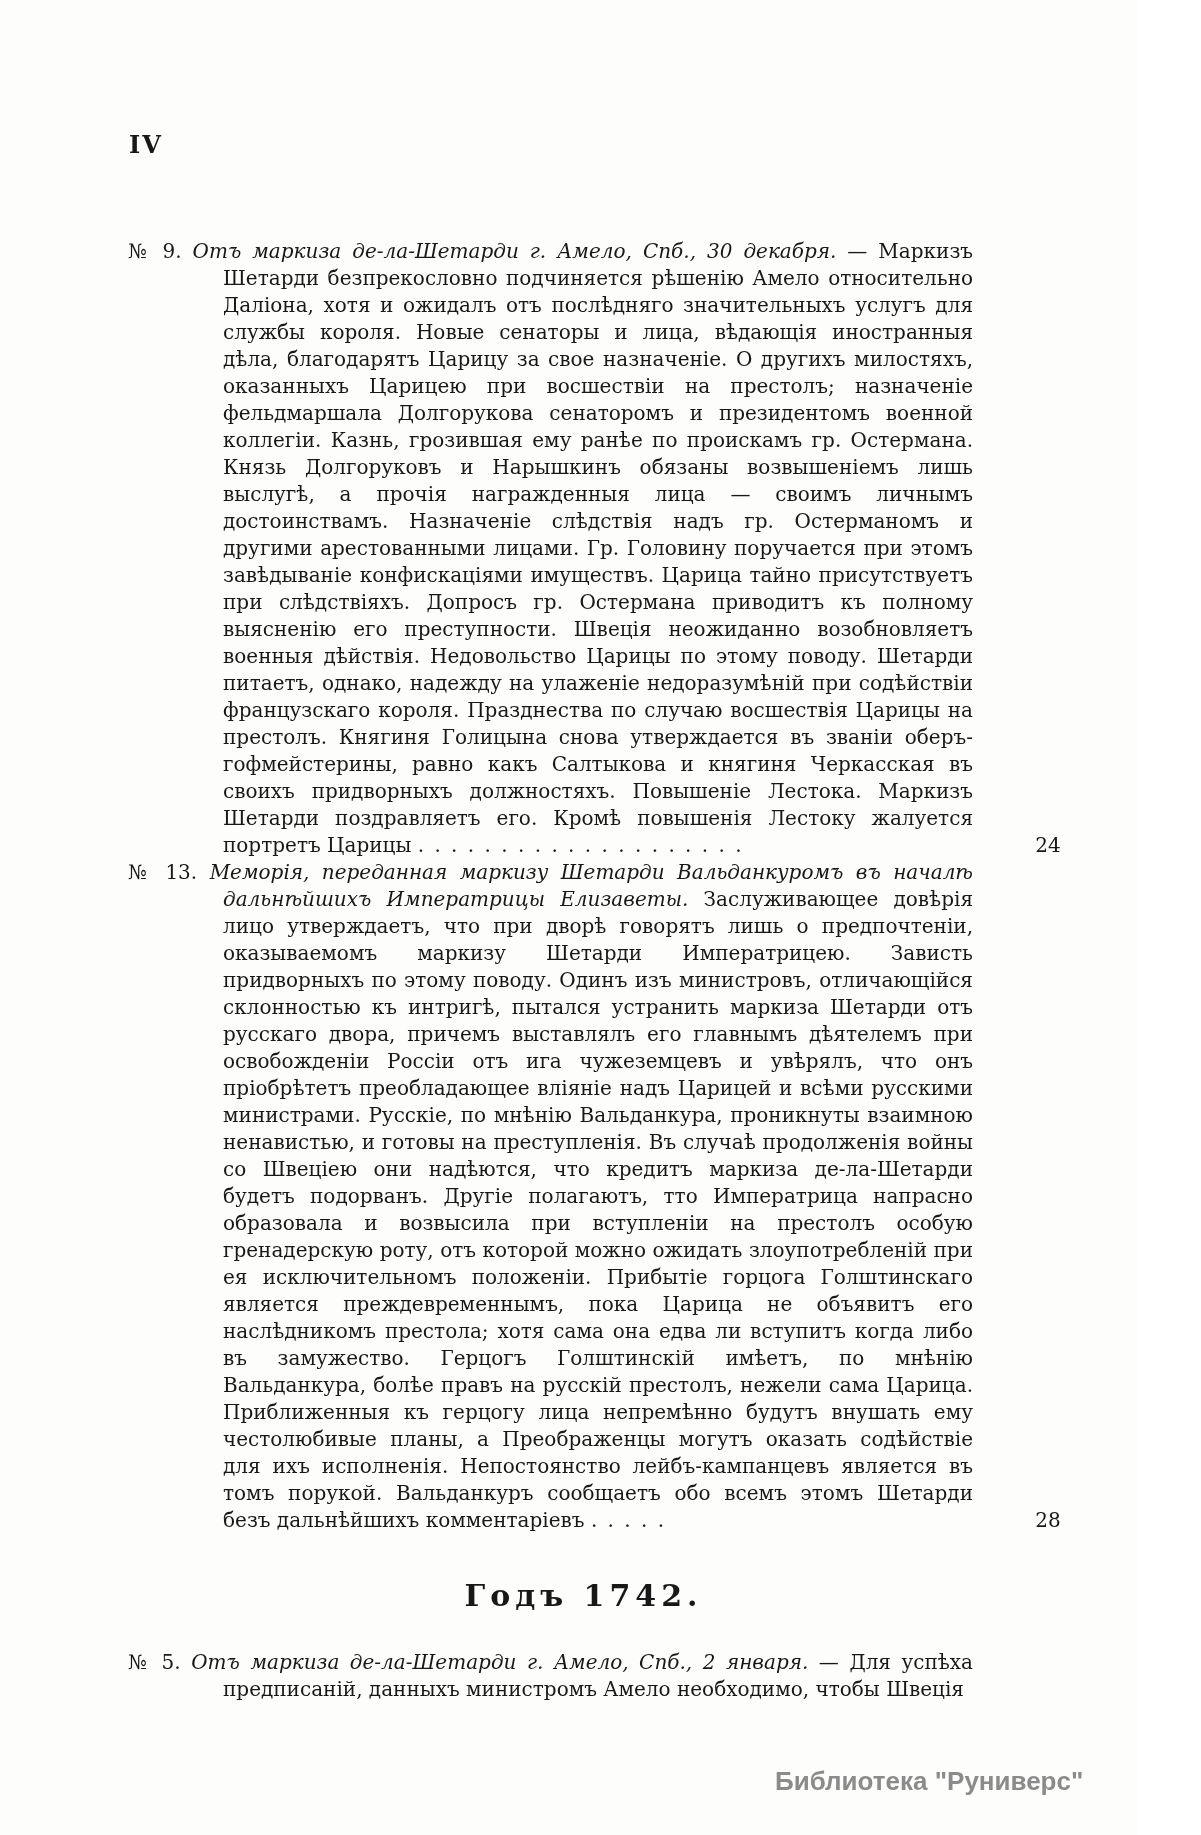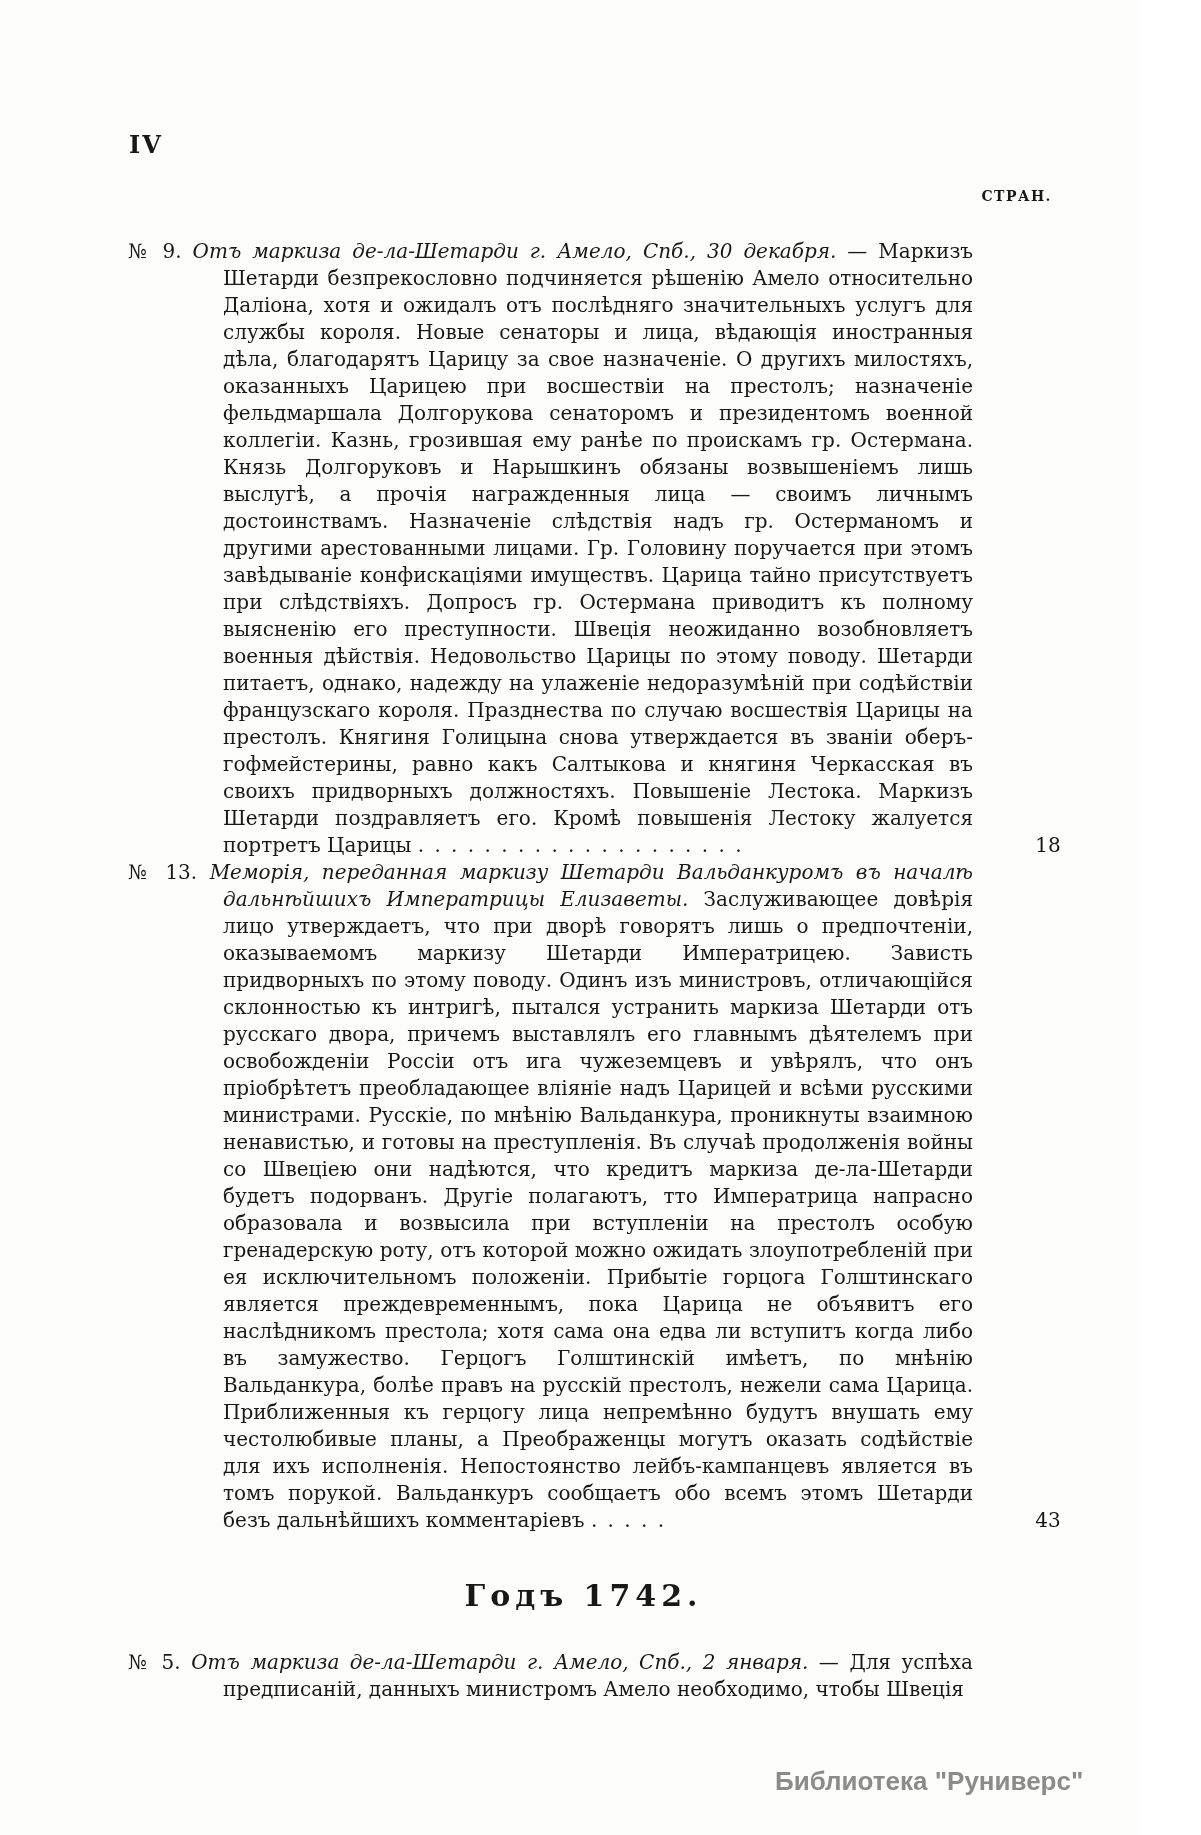--- a/index.html
+++ b/index.html
@@ -54,42 +54,41 @@
     color:#8b8b8b;
   }
 </style>
 </head>
 <body>
 
 <div class="page">
 
   <div class="folio">IV</div>
 
-  <div class="col-header">СТРАН.</div>
 
   <div class="content">
 
     <p class="entry">
       <span class="entry-number">№ 9.</span>
       <span> </span>
       <span class="entry-title">Отъ маркиза де-ла-Шетарди г. Амело, Спб., 30 декабря.</span>
       <span class="entry-separator"> — </span>
       <span class="entry-summary">Маркизъ Шетарди безпрекословно подчиняется рѣшенію Амело относительно Даліона, хотя и ожидалъ отъ послѣдняго значительныхъ услугъ для службы короля. Новые сенаторы и лица, вѣдающія иностранныя дѣла, благодарятъ Царицу за свое назначеніе. О другихъ милостяхъ, оказанныхъ Царицею при восшествіи на престолъ; назначеніе фельдмаршала Долгорукова сенаторомъ и президентомъ военной коллегіи. Казнь, грозившая ему ранѣе по проискамъ гр. Остермана. Князь Долгоруковъ и Нарышкинъ обязаны возвышеніемъ лишь выслугѣ, а прочія награжденныя лица — своимъ личнымъ достоинствамъ. Назначеніе слѣдствія надъ гр. Остерманомъ и другими арестованными лицами. Гр. Головину поручается при этомъ завѣдываніе конфискаціями имуществъ. Царица тайно присутствуетъ при слѣдствіяхъ. Допросъ гр. Остермана приводитъ къ полному выясненію его преступности. Швеція неожиданно возобновляетъ военныя дѣйствія. Недовольство Царицы по этому поводу. Шетарди питаетъ, однако, надежду на улаженіе недоразумѣній при содѣйствіи французскаго короля. Празднества по случаю восшествія Царицы на престолъ. Княгиня Голицына снова утверждается въ званіи оберъ-гофмейстерины, равно какъ Салтыкова и княгиня Черкасская въ своихъ придворныхъ должностяхъ. Повышеніе Лестока. Маркизъ Шетарди поздравляетъ его. Кромѣ повышенія Лестоку жалуется портретъ Царицы </span>
       <span class="leader-dots">. . . . . . . . . . . . . . . . . . . .</span>
-      <span class="pagenum">18</span>
+      <span class="pagenum">24</span>
     </p>
 
     <p class="entry">
       <span class="entry-number">№ 13.</span>
       <span> </span>
       <span class="entry-title">Меморія, переданная маркизу Шетарди Вальданкуромъ въ началѣ дальнѣйшихъ Императрицы Елизаветы.</span>
       <span class="entry-separator"> </span>
       <span class="entry-summary">Заслуживающее довѣрія лицо утверждаетъ, что при дворѣ говорятъ лишь о предпочтеніи, оказываемомъ маркизу Шетарди Императрицею. Зависть придворныхъ по этому поводу. Одинъ изъ министровъ, отличающійся склонностью къ интригѣ, пытался устранить маркиза Шетарди отъ русскаго двора, причемъ выставлялъ его главнымъ дѣятелемъ при освобожденіи Россіи отъ ига чужеземцевъ и увѣрялъ, что онъ пріобрѣтетъ преобладающее вліяніе надъ Царицей и всѣми русскими министрами. Русскіе, по мнѣнію Вальданкура, проникнуты взаимною ненавистью, и готовы на преступленія. Въ случаѣ продолженія войны со Швеціею они надѣются, что кредитъ маркиза де-ла-Шетарди будетъ подорванъ. Другіе полагаютъ, тто Императрица напрасно образовала и возвысила при вступленіи на престолъ особую гренадерскую роту, отъ которой можно ожидать злоупотребленій при ея исключительномъ положеніи. Прибытіе горцога Голштинскаго является преждевременнымъ, пока Царица не объявитъ его наслѣдникомъ престола; хотя сама она едва ли вступитъ когда либо въ замужество. Герцогъ Голштинскій имѣетъ, по мнѣнію Вальданкура, болѣе правъ на русскій престолъ, нежели сама Царица. Приближенныя къ герцогу лица непремѣнно будутъ внушать ему честолюбивые планы, а Преображенцы могутъ оказать содѣйствіе для ихъ исполненія. Непостоянство лейбъ-кампанцевъ является въ томъ порукой. Вальданкуръ сообщаетъ обо всемъ этомъ Шетарди безъ дальнѣйшихъ комментаріевъ </span>
       <span class="leader-dots">. . . . .</span>
-      <span class="pagenum">43</span>
+      <span class="pagenum">28</span>
     </p>
 
     <h2 class="year-heading">Годъ 1742.</h2>
 
     <p class="entry">
       <span class="entry-number">№ 5.</span>
       <span> </span>
       <span class="entry-title">Отъ маркиза де-ла-Шетарди г. Амело, Спб., 2 января.</span>
       <span class="entry-separator"> — </span>
       <span class="entry-summary">Для успѣха предписаній, данныхъ министромъ Амело необходимо, чтобы Швеція</span>

